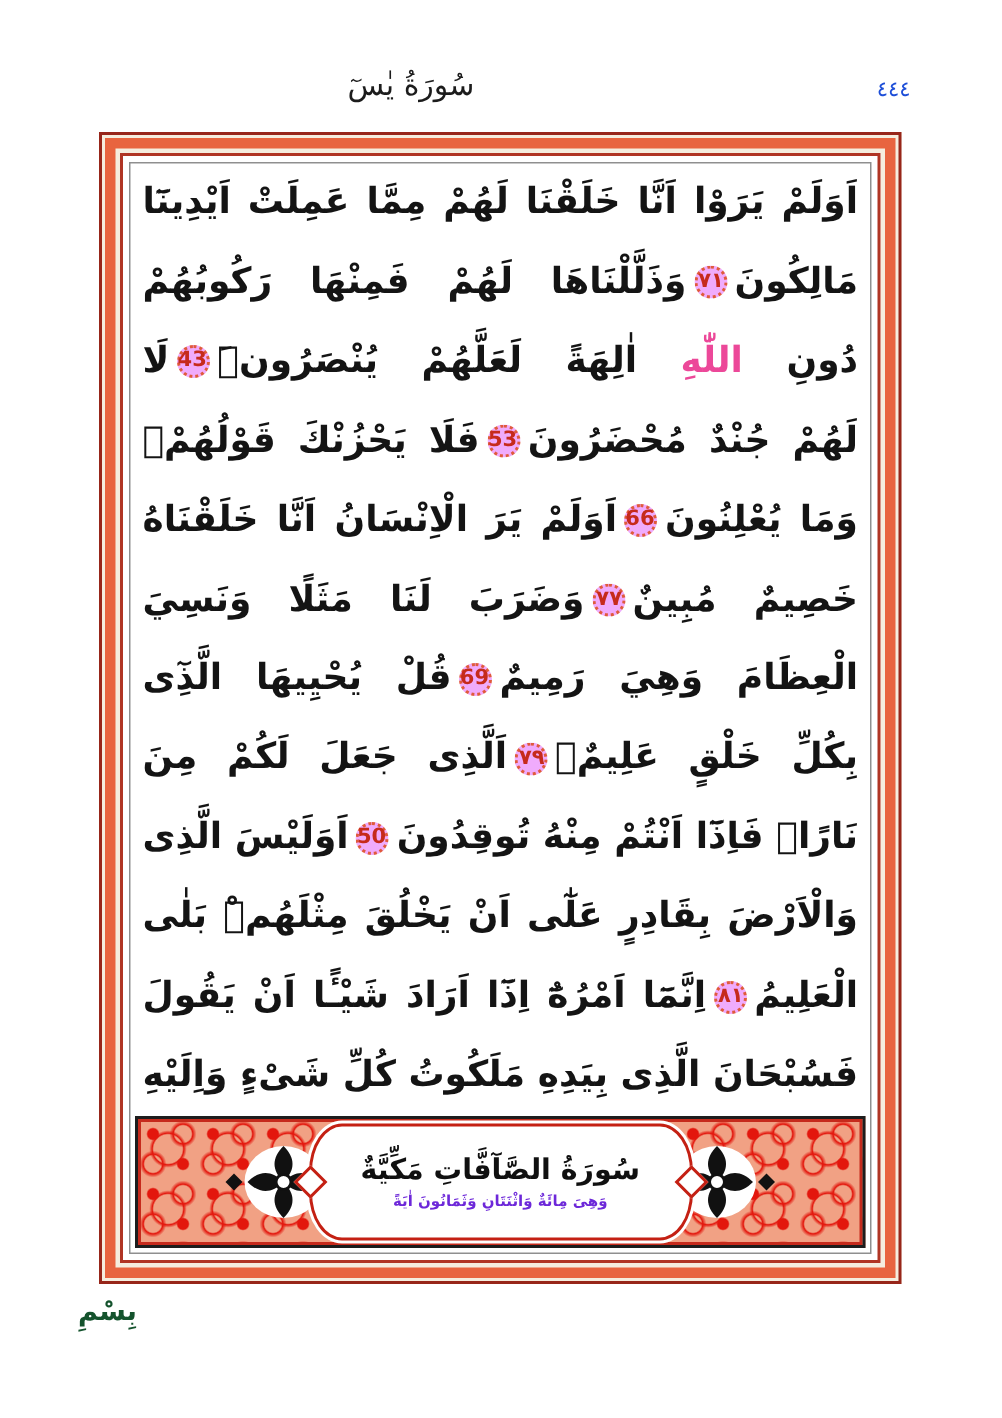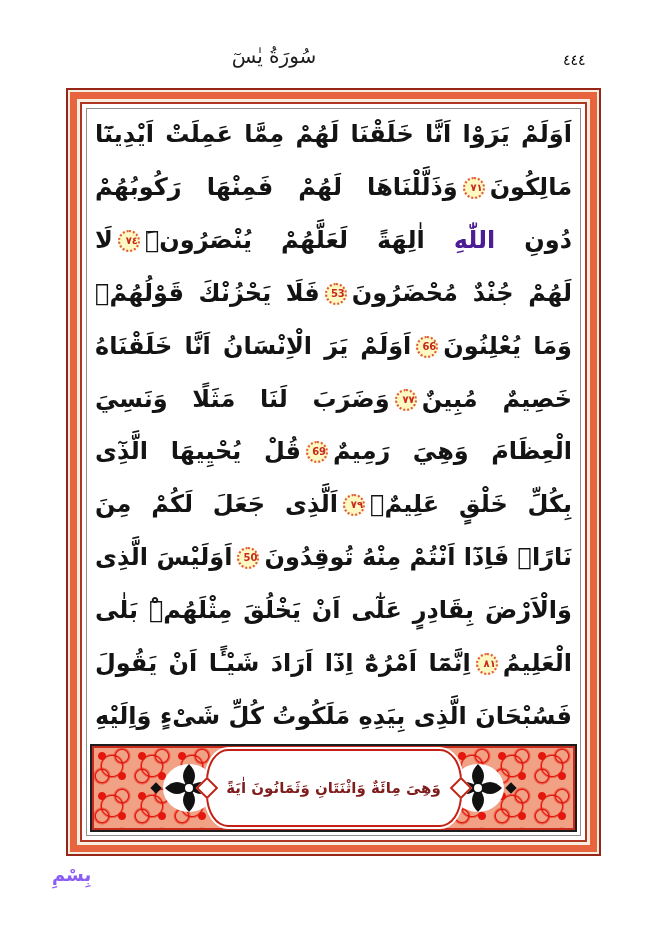--- a/index.html
+++ b/index.html
@@ -6,26 +6,26 @@
   body{
     width:668px;height:945px;position:relative;overflow:hidden;
     font-family:"DejaVu Sans", sans-serif;
   }
   
   .running-head{
     position:absolute;top:44px;left:0;width:548px;text-align:center;
     font-size:20px;color:#1c1c1c;direction:rtl;
   }
   .page-number{
-    position:absolute;top:52px;left:563px;width:44px;text-align:left;
-    font-size:14px;color:#000000;direction:rtl;
+    position:absolute;top:52px;left:563px;width:44px;text-align:right;
+    font-size:14px;color:#1d4ed8;direction:rtl;
   }
   .catchword{
     position:absolute;top:864px;left:52px;
-    font-size:18px;font-weight:bold;color:#8b5cf6;direction:rtl;
+    font-size:18px;font-weight:bold;color:#14532d;direction:rtl;
   }
   
   .frame-outer{
     position:absolute;left:66px;top:88px;width:535px;height:768px;
     box-sizing:border-box;border:2px solid #97261a;background:#f5edde;
     padding:2px;
   }
   .frame-band{width:100%;height:100%;box-sizing:border-box;background:#e8643f;padding:7px;}
   .frame-cream{width:100%;height:100%;box-sizing:border-box;background:#f5edde;padding:3px;}
   .frame-redline{width:100%;height:100%;box-sizing:border-box;border:2px solid #b03524;background:#ffffff;padding:4px;}
@@ -37,25 +37,25 @@
   .text-area{
     flex:1;direction:rtl;padding:1px 8px 0 8px;display:flex;flex-direction:column;
     justify-content:space-between;
   }
   .qline{
     height:49px;line-height:49px;overflow:hidden;
     font-size:24px;font-weight:bold;color:#141414;
     text-align:justify;text-align-last:justify;white-space:nowrap;
   }
   .qtext{white-space:normal;}
-  .divine{color:#4c1d95;white-space:normal;}
+  .divine{color:#ec4899;white-space:normal;}
   .ayah-marker{
     display:inline-block;box-sizing:border-box;width:22px;height:22px;line-height:17px;
-    border:2px dotted #e05a3c;border-radius:50%;background:#fef9c3;
-    color:#c62a1c;font-size:10px;font-weight:bold;text-align:left;
+    border:2px dotted #e05a3c;border-radius:50%;background:#f0abfc;
+    color:#c62a1c;font-size:14px;font-weight:bold;text-align:left;
     vertical-align:middle;margin:0 5px;white-space:nowrap;
   }
   
   .banner{
     height:88px;margin:3px;box-sizing:border-box;position:relative;
     border:2px solid #1d1d1d;outline:none;
     background-color:#f1a184;
     background-image:
       radial-gradient(circle at 10px 10px, #e3170d 3.5px, transparent 4.5px),
       radial-gradient(circle at 30px 30px, #e3170d 3.5px, transparent 4.5px),
@@ -73,21 +73,21 @@
     display:flex;flex-direction:column;align-items:center;justify-content:center;
     direction:rtl;
   }
   .cartouche .tip{
     position:absolute;top:50%;width:12px;height:12px;background:#ffffff;
     border:2px solid #c42013;transform:translateY(-50%) rotate(45deg);
   }
   .tip-left{left:-9px;}
   .tip-right{right:-9px;}
   .banner-title{font-size:19px;font-weight:bold;color:#101010;line-height:1.45;}
-  .banner-subtitle{font-size:15px;font-weight:bold;color:#7f1d1d;line-height:1.4;}
+  .banner-subtitle{font-size:10px;font-weight:bold;color:#6d28d9;line-height:1.4;}
   .medallion{
     position:absolute;top:50%;transform:translateY(-50%);z-index:1;
     width:78px;height:62px;
   }
   .medallion-left{left:58px;}
   .medallion-right{right:58px;}
 </style>
 </head>
 <body>
 
@@ -97,21 +97,21 @@
 
 <div class="frame-outer">
   <div class="frame-band">
     <div class="frame-cream">
       <div class="frame-redline">
         <div class="frame-inner">
 
           <div class="text-area">
               <div class="qline"><span class="qtext">اَوَلَمْ يَرَوْا اَنَّا خَلَقْنَا لَهُمْ مِمَّا عَمِلَتْ اَيْدِينَٓا اَنْعَامًا فَهُمْ لَهَا</span></div>
               <div class="qline"><span class="qtext">مَالِكُونَ</span><span class="ayah-marker">٧١</span><span class="qtext">وَذَلَّلْنَاهَا لَهُمْ فَمِنْهَا رَكُوبُهُمْ وَمِنْهَا يَاْكُلُونَ</span></div>
-              <div class="qline"><span class="qtext">دُونِ</span> <span class="divine">اللّٰهِ</span> <span class="qtext">اٰلِهَةً لَعَلَّهُمْ يُنْصَرُونَۜ</span><span class="ayah-marker">٧٤</span><span class="qtext">لَا يَسْتَطِيعُونَ نَصْرَهُمْۙ وَهُمْ</span></div>
+              <div class="qline"><span class="qtext">دُونِ</span> <span class="divine">اللّٰهِ</span> <span class="qtext">اٰلِهَةً لَعَلَّهُمْ يُنْصَرُونَۜ</span><span class="ayah-marker">43</span><span class="qtext">لَا يَسْتَطِيعُونَ نَصْرَهُمْۙ وَهُمْ</span></div>
               <div class="qline"><span class="qtext">لَهُمْ جُنْدٌ مُحْضَرُونَ</span><span class="ayah-marker">53</span><span class="qtext">فَلَا يَحْزُنْكَ قَوْلُهُمْۢ اِنَّا نَعْلَمُ مَا يُسِرُّونَ</span></div>
               <div class="qline"><span class="qtext">وَمَا يُعْلِنُونَ</span><span class="ayah-marker">66</span><span class="qtext">اَوَلَمْ يَرَ الْاِنْسَانُ اَنَّا خَلَقْنَاهُ مِنْ نُطْفَةٍ فَاِذَا هُوَ</span></div>
               <div class="qline"><span class="qtext">خَصِيمٌ مُبِينٌ</span><span class="ayah-marker">٧٧</span><span class="qtext">وَضَرَبَ لَنَا مَثَلًا وَنَسِيَ خَلْقَهُۜ قَالَ مَنْ يُحْيِ</span></div>
               <div class="qline"><span class="qtext">الْعِظَامَ وَهِيَ رَمِيمٌ</span><span class="ayah-marker">69</span><span class="qtext">قُلْ يُحْيِيهَا الَّذِٓى اَنْشَاَهَٓا اَوَّلَ مَرَّةٍۜ وَهُوَ</span></div>
               <div class="qline"><span class="qtext">بِكُلِّ خَلْقٍ عَلِيمٌۙ</span><span class="ayah-marker">٧٩</span><span class="qtext">اَلَّذِى جَعَلَ لَكُمْ مِنَ الشَّجَرِ الْاَخْضَرِ</span></div>
               <div class="qline"><span class="qtext">نَارًاۙ فَاِذَٓا اَنْتُمْ مِنْهُ تُوقِدُونَ</span><span class="ayah-marker">50</span><span class="qtext">اَوَلَيْسَ الَّذِى خَلَقَ السَّمٰوَاتِ</span></div>
               <div class="qline"><span class="qtext">وَالْاَرْضَ بِقَادِرٍ عَلٰٓى اَنْ يَخْلُقَ مِثْلَهُمْۜ بَلٰى وَهُوَ الْخَلَّاقُ</span></div>
               <div class="qline"><span class="qtext">الْعَلِيمُ</span><span class="ayah-marker">٨١</span><span class="qtext">اِنَّمَٓا اَمْرُهُٓ اِذَٓا اَرَادَ شَيْـًٔا اَنْ يَقُولَ لَهُ كُنْ فَيَكُونُ</span></div>
               <div class="qline"><span class="qtext">فَسُبْحَانَ الَّذِى بِيَدِهِ مَلَكُوتُ كُلِّ شَىْءٍ وَاِلَيْهِ تُرْجَعُونَ</span></div>
             </div>
@@ -123,20 +123,21 @@
               <path d="M39 55 C47 47,47 39,39 31 C31 39,31 47,39 55 Z" fill="#111111"></path>
               <path d="M15 31 C23 23,31 23,39 31 C31 39,23 39,15 31 Z" fill="#111111"></path>
               <path d="M63 31 C55 23,47 23,39 31 C47 39,55 39,63 31 Z" fill="#111111"></path>
               <circle cx="39" cy="31" r="5" fill="#ffffff" stroke="#111111" stroke-width="2"></circle>
               <rect x="2" y="27" width="8" height="8" transform="rotate(45 6 31)" fill="#111111"></rect>
               <rect x="68" y="27" width="8" height="8" transform="rotate(45 72 31)" fill="#111111"></rect>
             </svg>
             <div class="cartouche">
               <div class="tip tip-left"></div>
               <div class="tip tip-right"></div>
+              <div class="banner-title">سُورَةُ الصَّآفَّاتِ مَكِّيَّةٌ</div>
               <div class="banner-subtitle">وَهِىَ مِائَةٌ وَاثْنَتَانِ وَثَمَانُونَ اٰيَةً</div>
             </div>
             <svg class="medallion medallion-right" viewBox="0 0 78 62" xmlns="http://www.w3.org/2000/svg">
               <ellipse cx="39" cy="31" rx="26" ry="24" fill="#ffffff"></ellipse>
               <path d="M39 7 C47 15,47 23,39 31 C31 23,31 15,39 7 Z" fill="#111111"></path>
               <path d="M39 55 C47 47,47 39,39 31 C31 39,31 47,39 55 Z" fill="#111111"></path>
               <path d="M15 31 C23 23,31 23,39 31 C31 39,23 39,15 31 Z" fill="#111111"></path>
               <path d="M63 31 C55 23,47 23,39 31 C47 39,55 39,63 31 Z" fill="#111111"></path>
               <circle cx="39" cy="31" r="5" fill="#ffffff" stroke="#111111" stroke-width="2"></circle>
               <rect x="2" y="27" width="8" height="8" transform="rotate(45 6 31)" fill="#111111"></rect>

